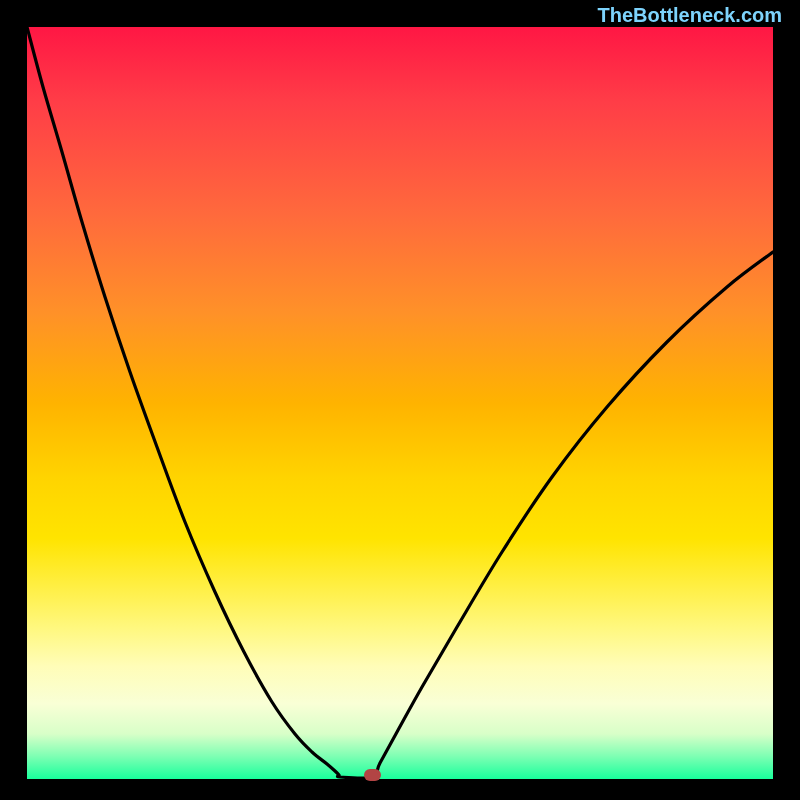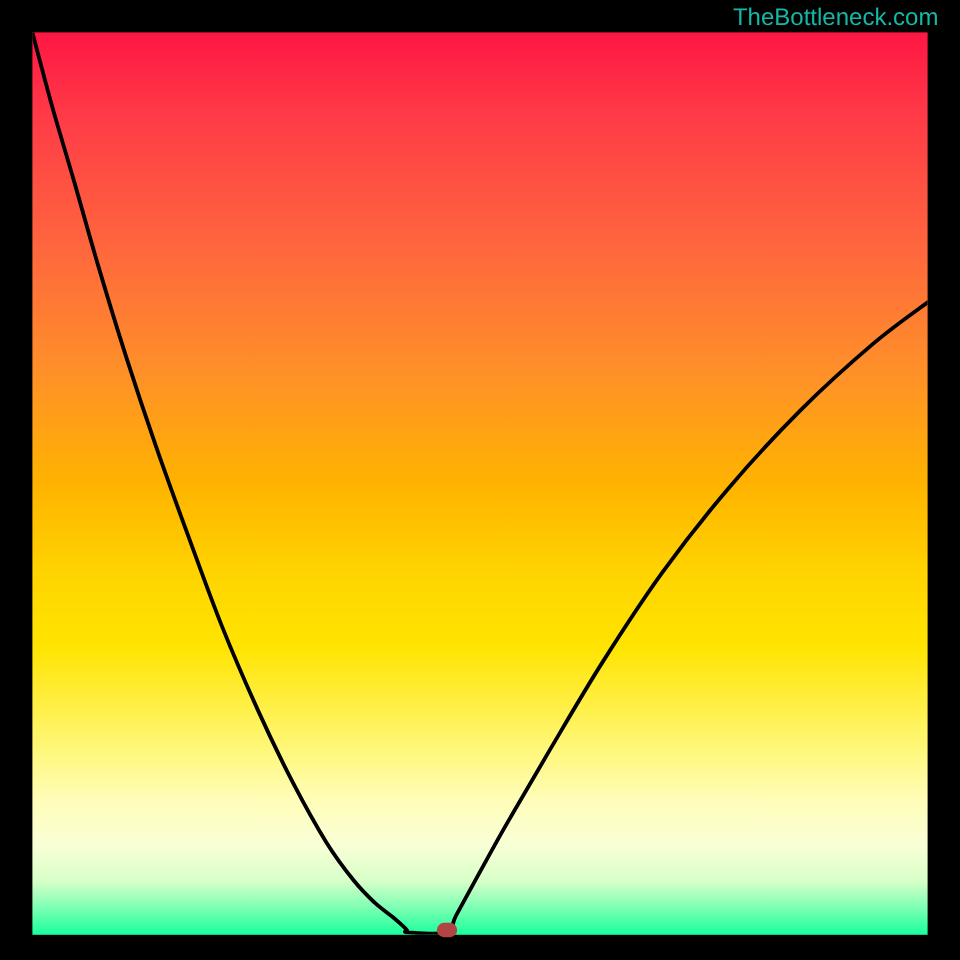--- a/index.html
+++ b/index.html
@@ -8,23 +8,23 @@
     width: 800px;
     height: 800px;
     background: #000;
     position: relative;
     font-family: Arial, sans-serif;
   }
   .watermark {
     position: absolute;
     top: 4px;
     right: 18px;
-    color: #14b8a6;
+    color: #7dd3fc;
     font-size: 20px;
-    font-weight: 400;
+    font-weight: 700;
     z-index: 10;
   }
   .plot-outer {
     position: absolute;
     left: 0;
     top: 0;
     width: 800px;
     height: 800px;
     background: #000;
   }

